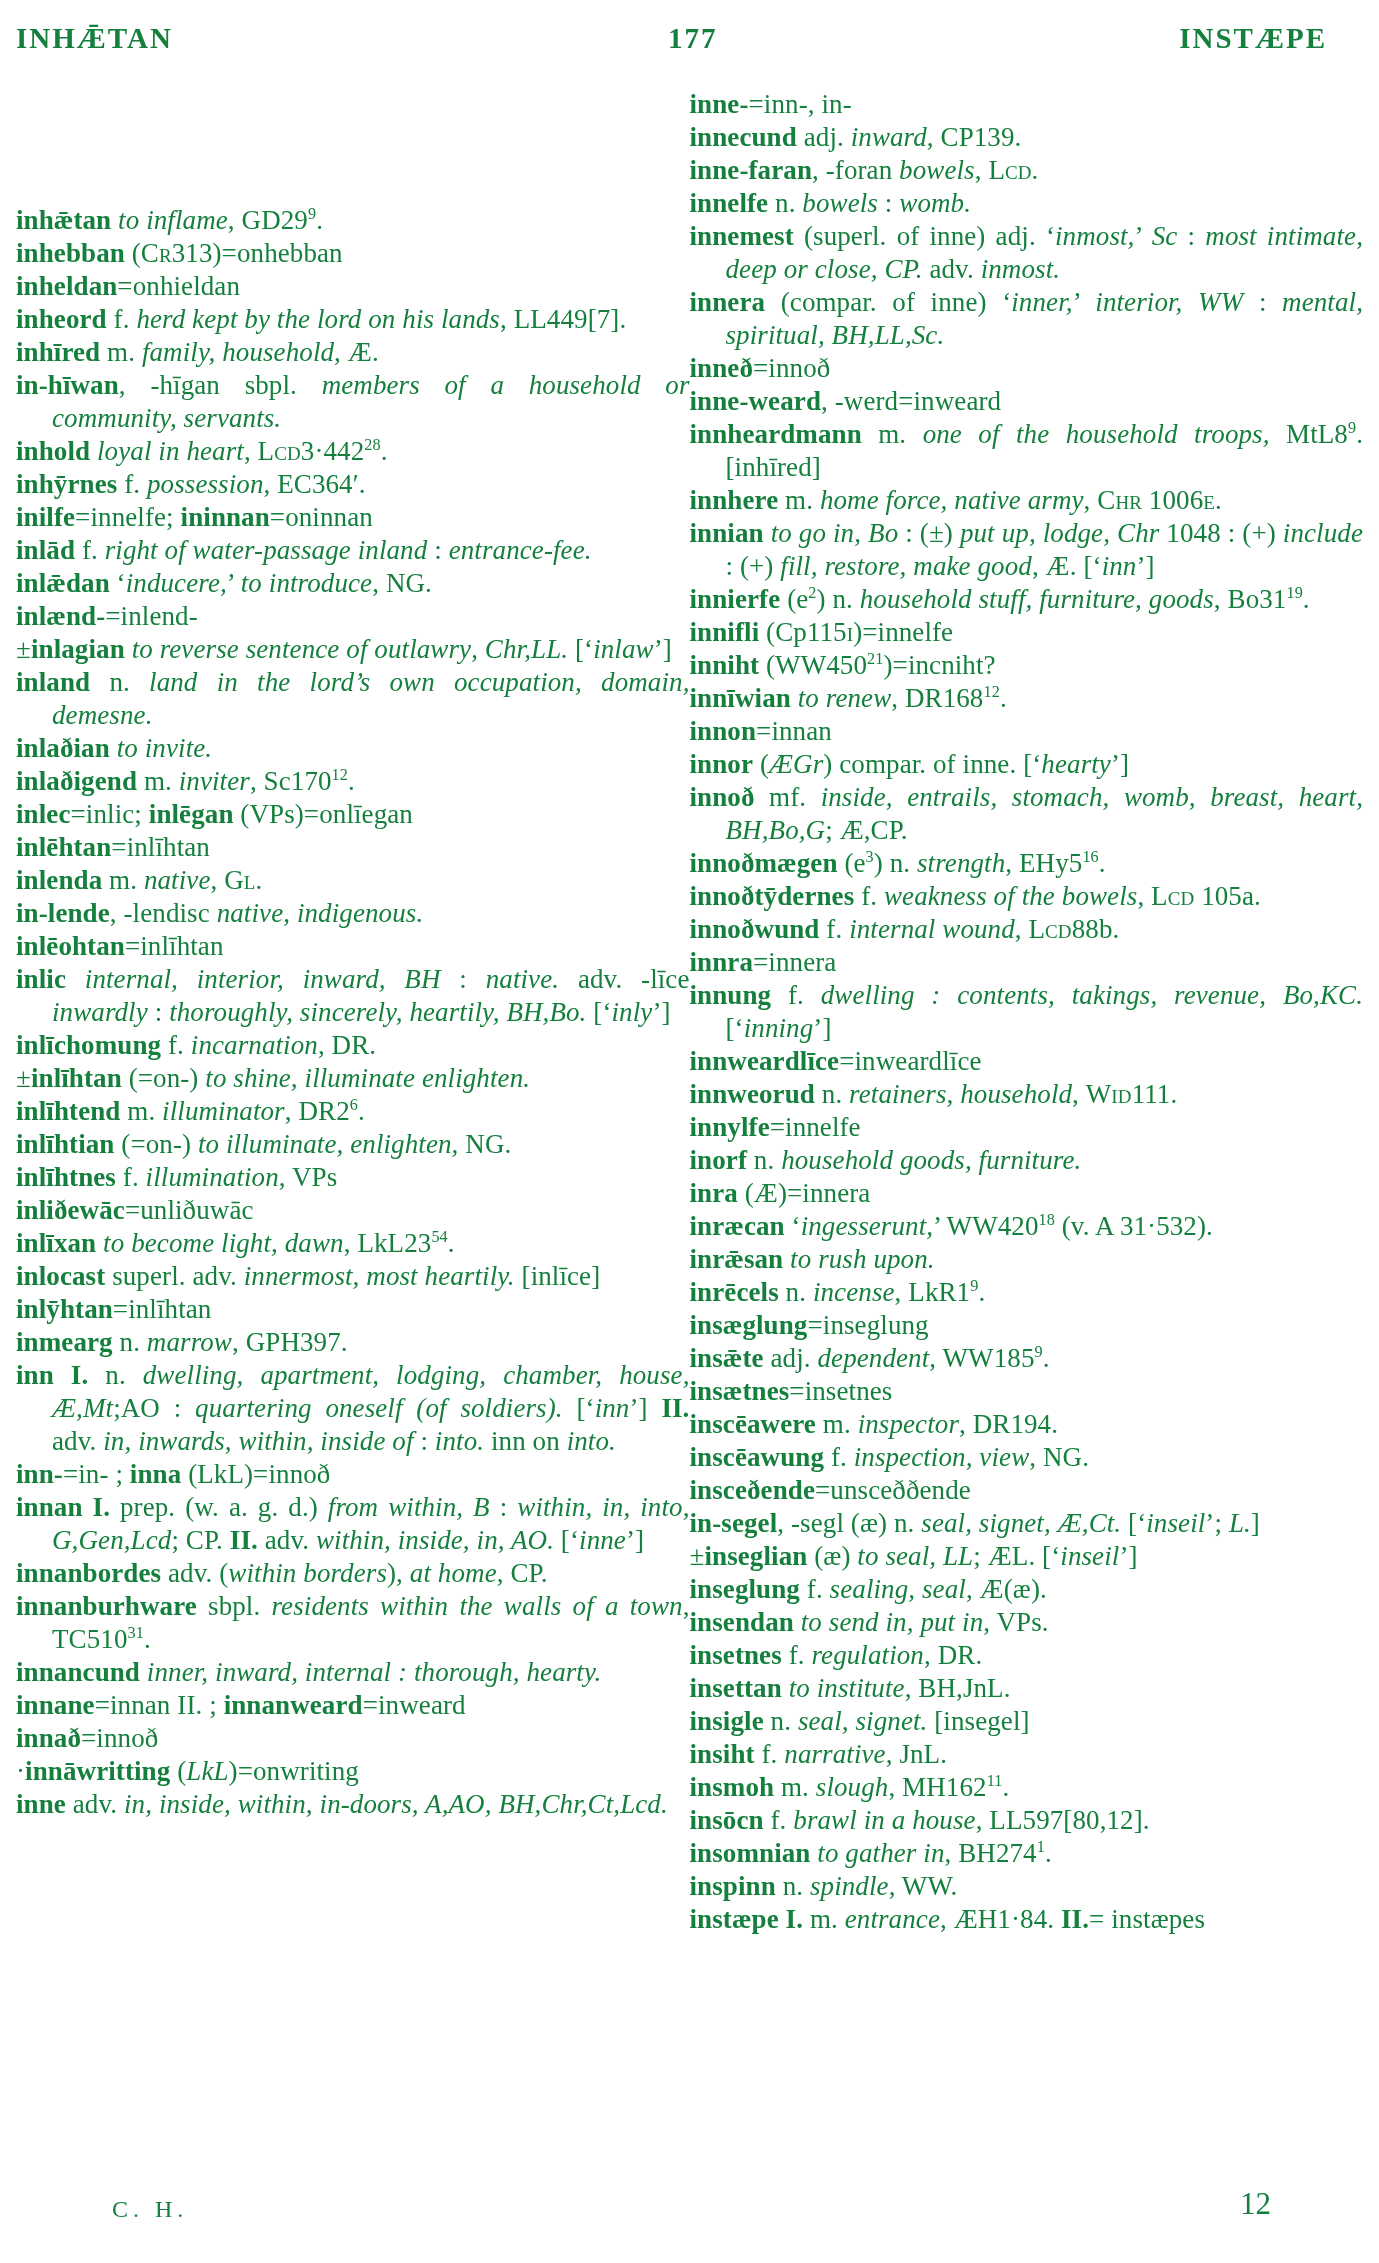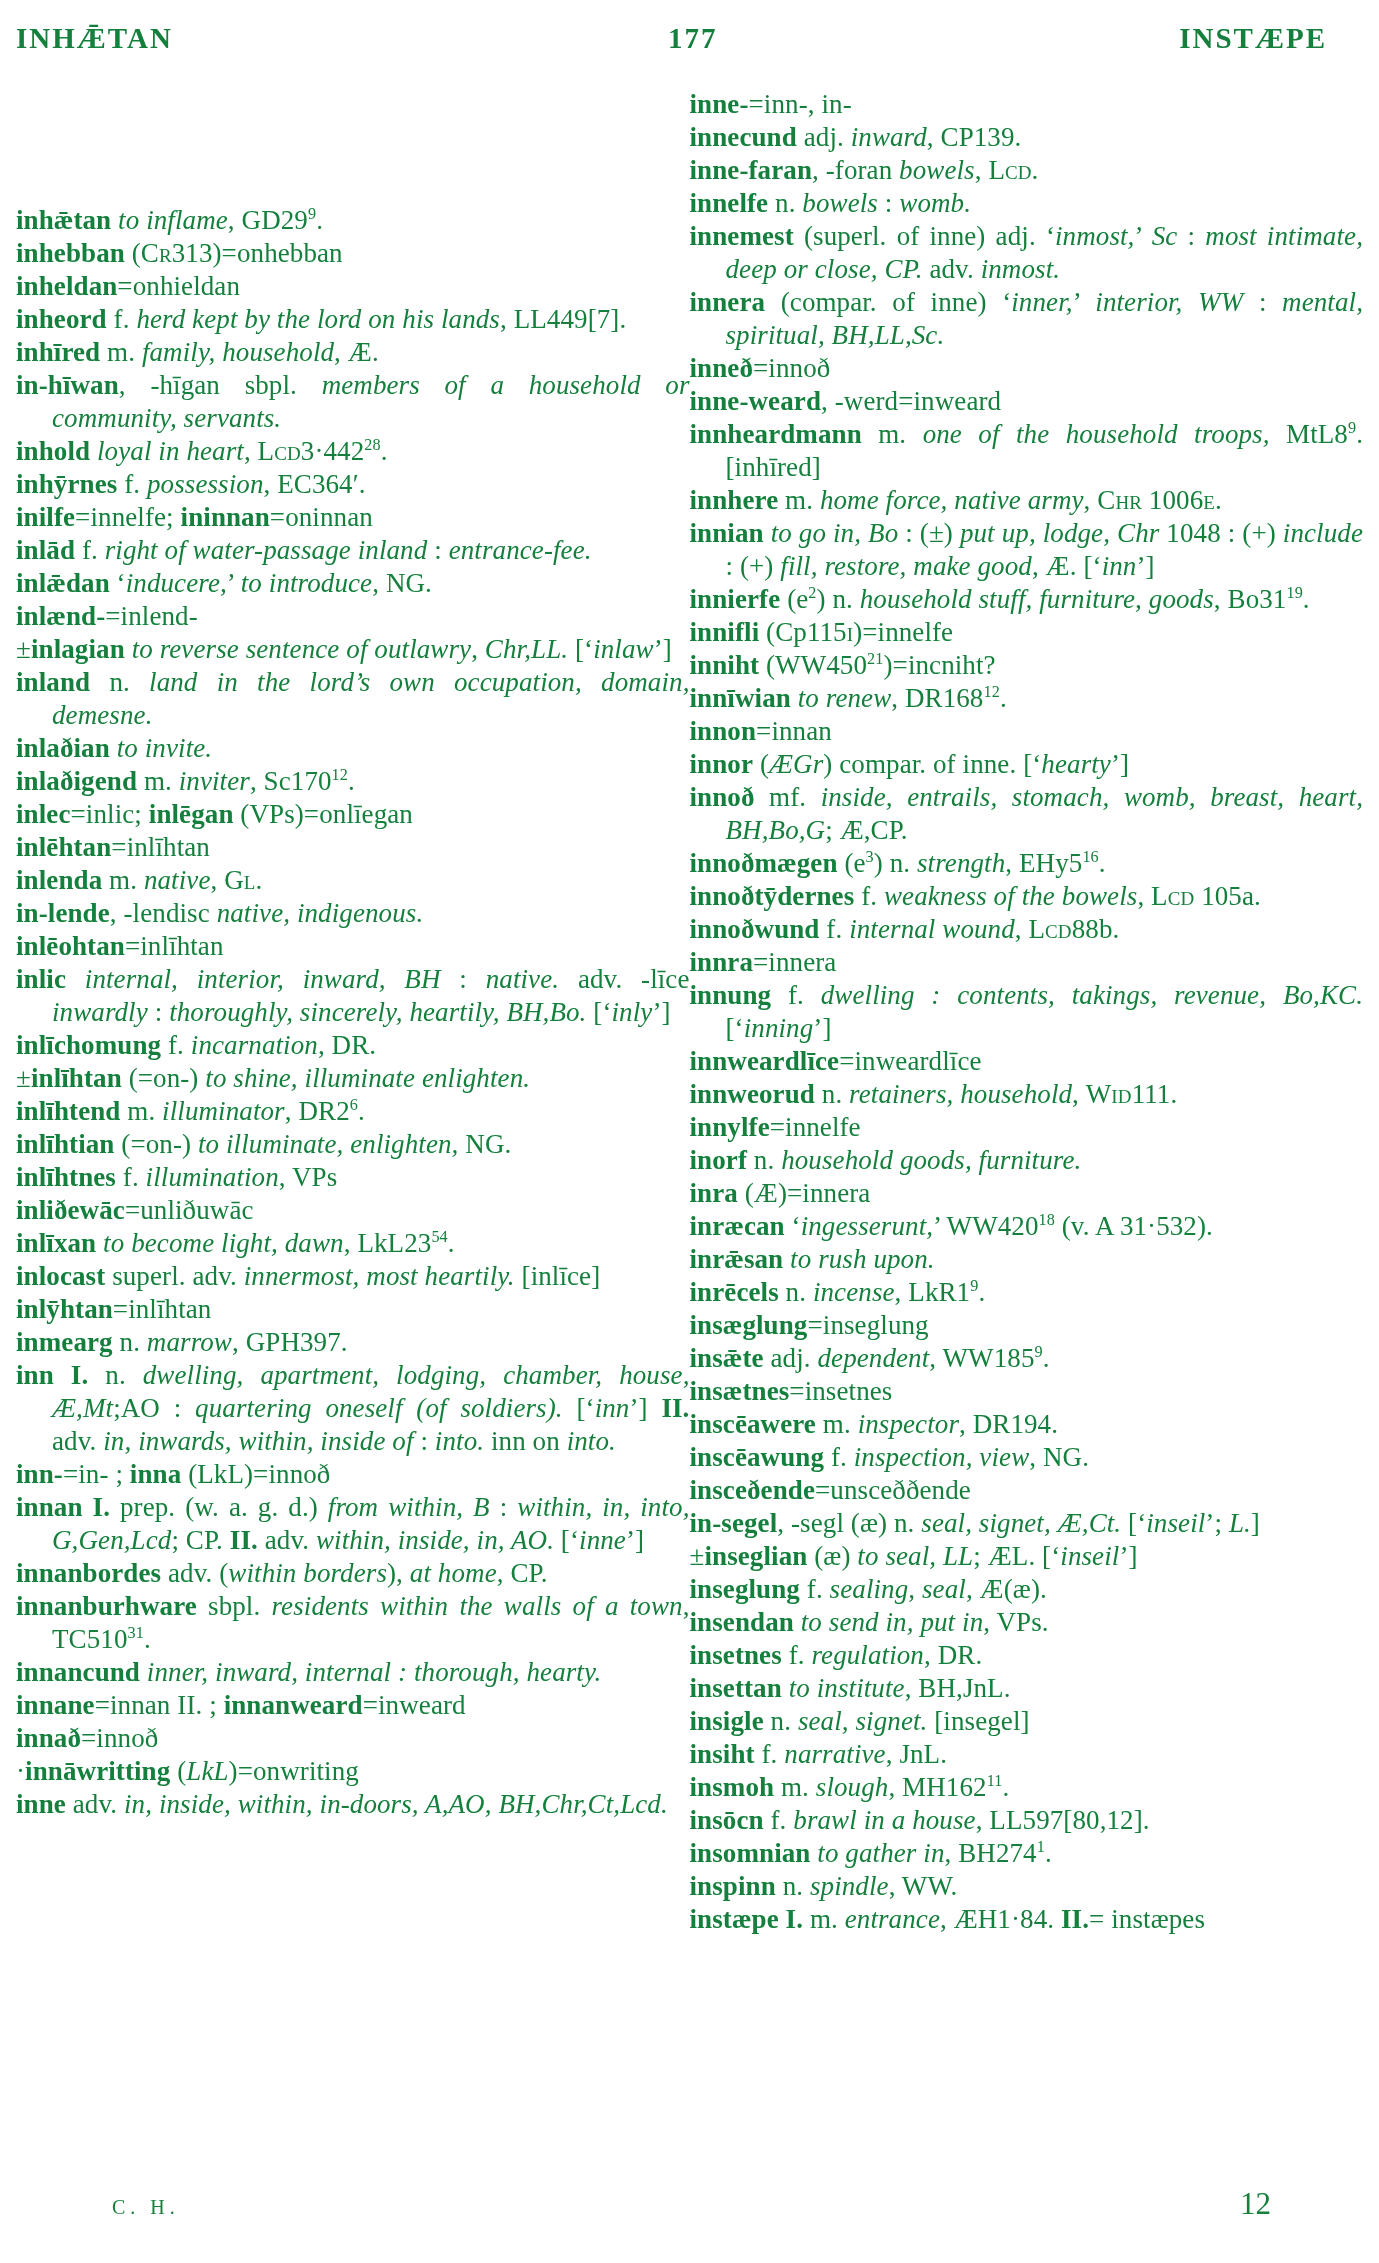--- a/index.html
+++ b/index.html
@@ -29,21 +29,21 @@
     text-align:justify;
     padding-left:36px; text-indent:-36px;
     letter-spacing:0.1px;
   }
   .hw  { font-weight:700; }
   .rm  { font-style:normal; }
   .it  { font-style:italic; }
   .sc  { font-variant:small-caps; }
   .sup { font-size:0.6em; vertical-align:super; line-height:0; }
   .ftr { position:absolute; white-space:nowrap; }
-  .ftr-left  { left:112px; top:2196px; font-size:20px; letter-spacing:5px; }
+  .ftr-left  { left:112px; top:2196px; font-size:24px; letter-spacing:5px; }
   .ftr-right { right:108px; top:2186px; font-size:31px; }
 </style>
 </head>
 <body>
 
 <div class="page">
   <div class="hdr hdr-left">INHǢTAN</div>
   <div class="hdr hdr-center">177</div>
   <div class="hdr hdr-right">INSTÆPE</div>
 

